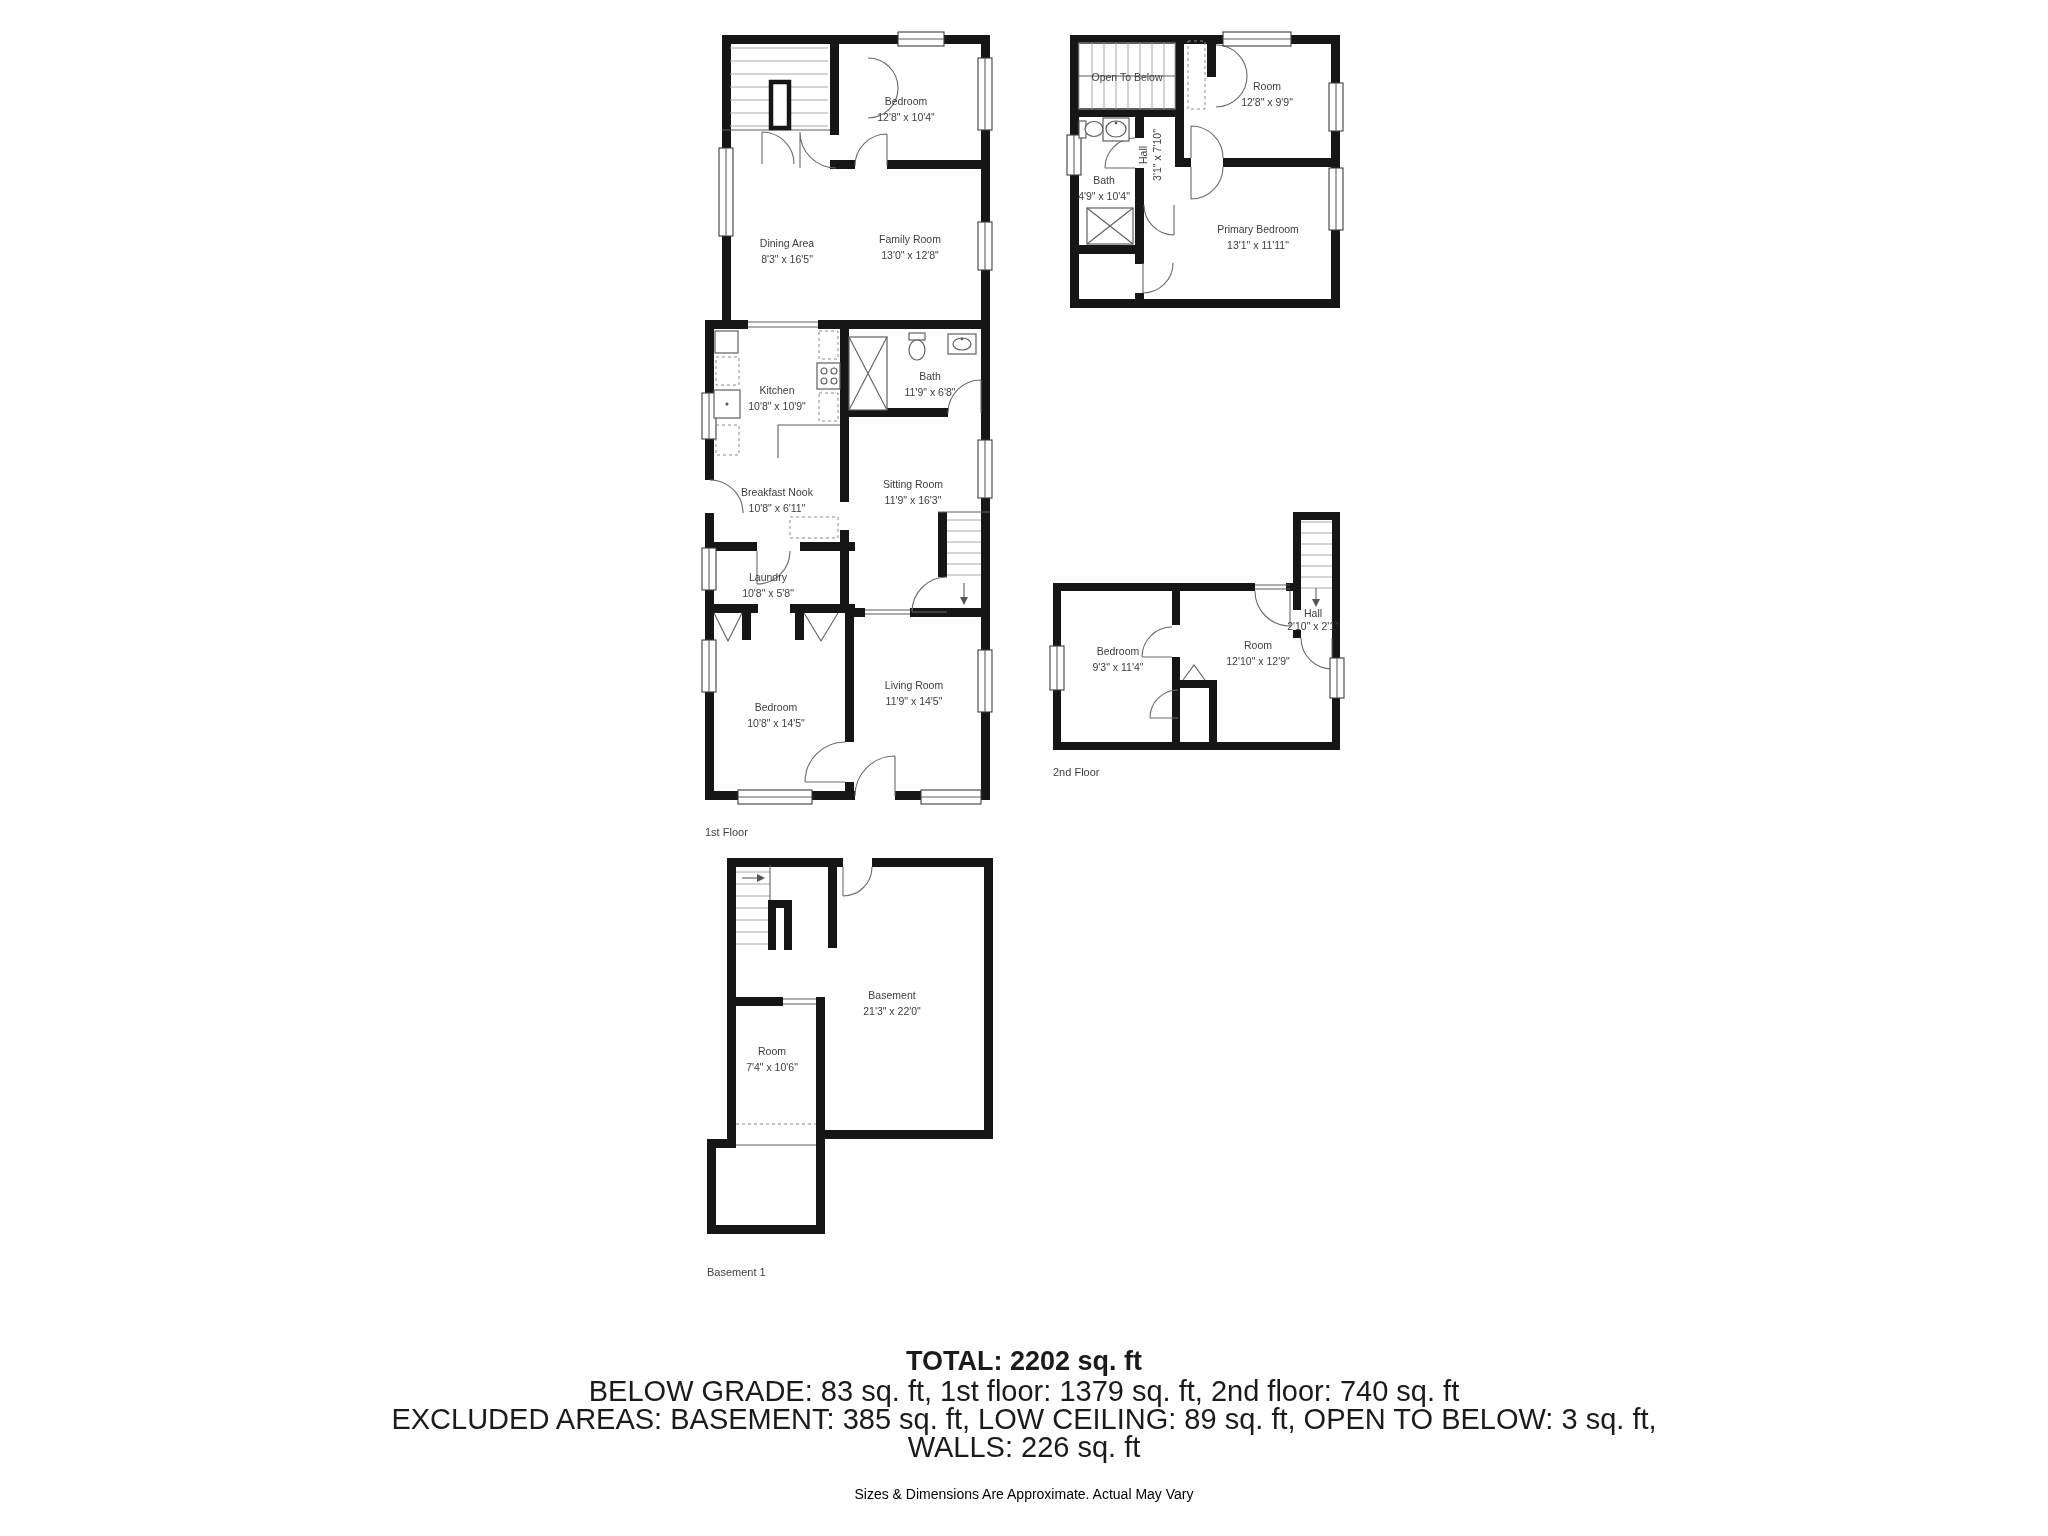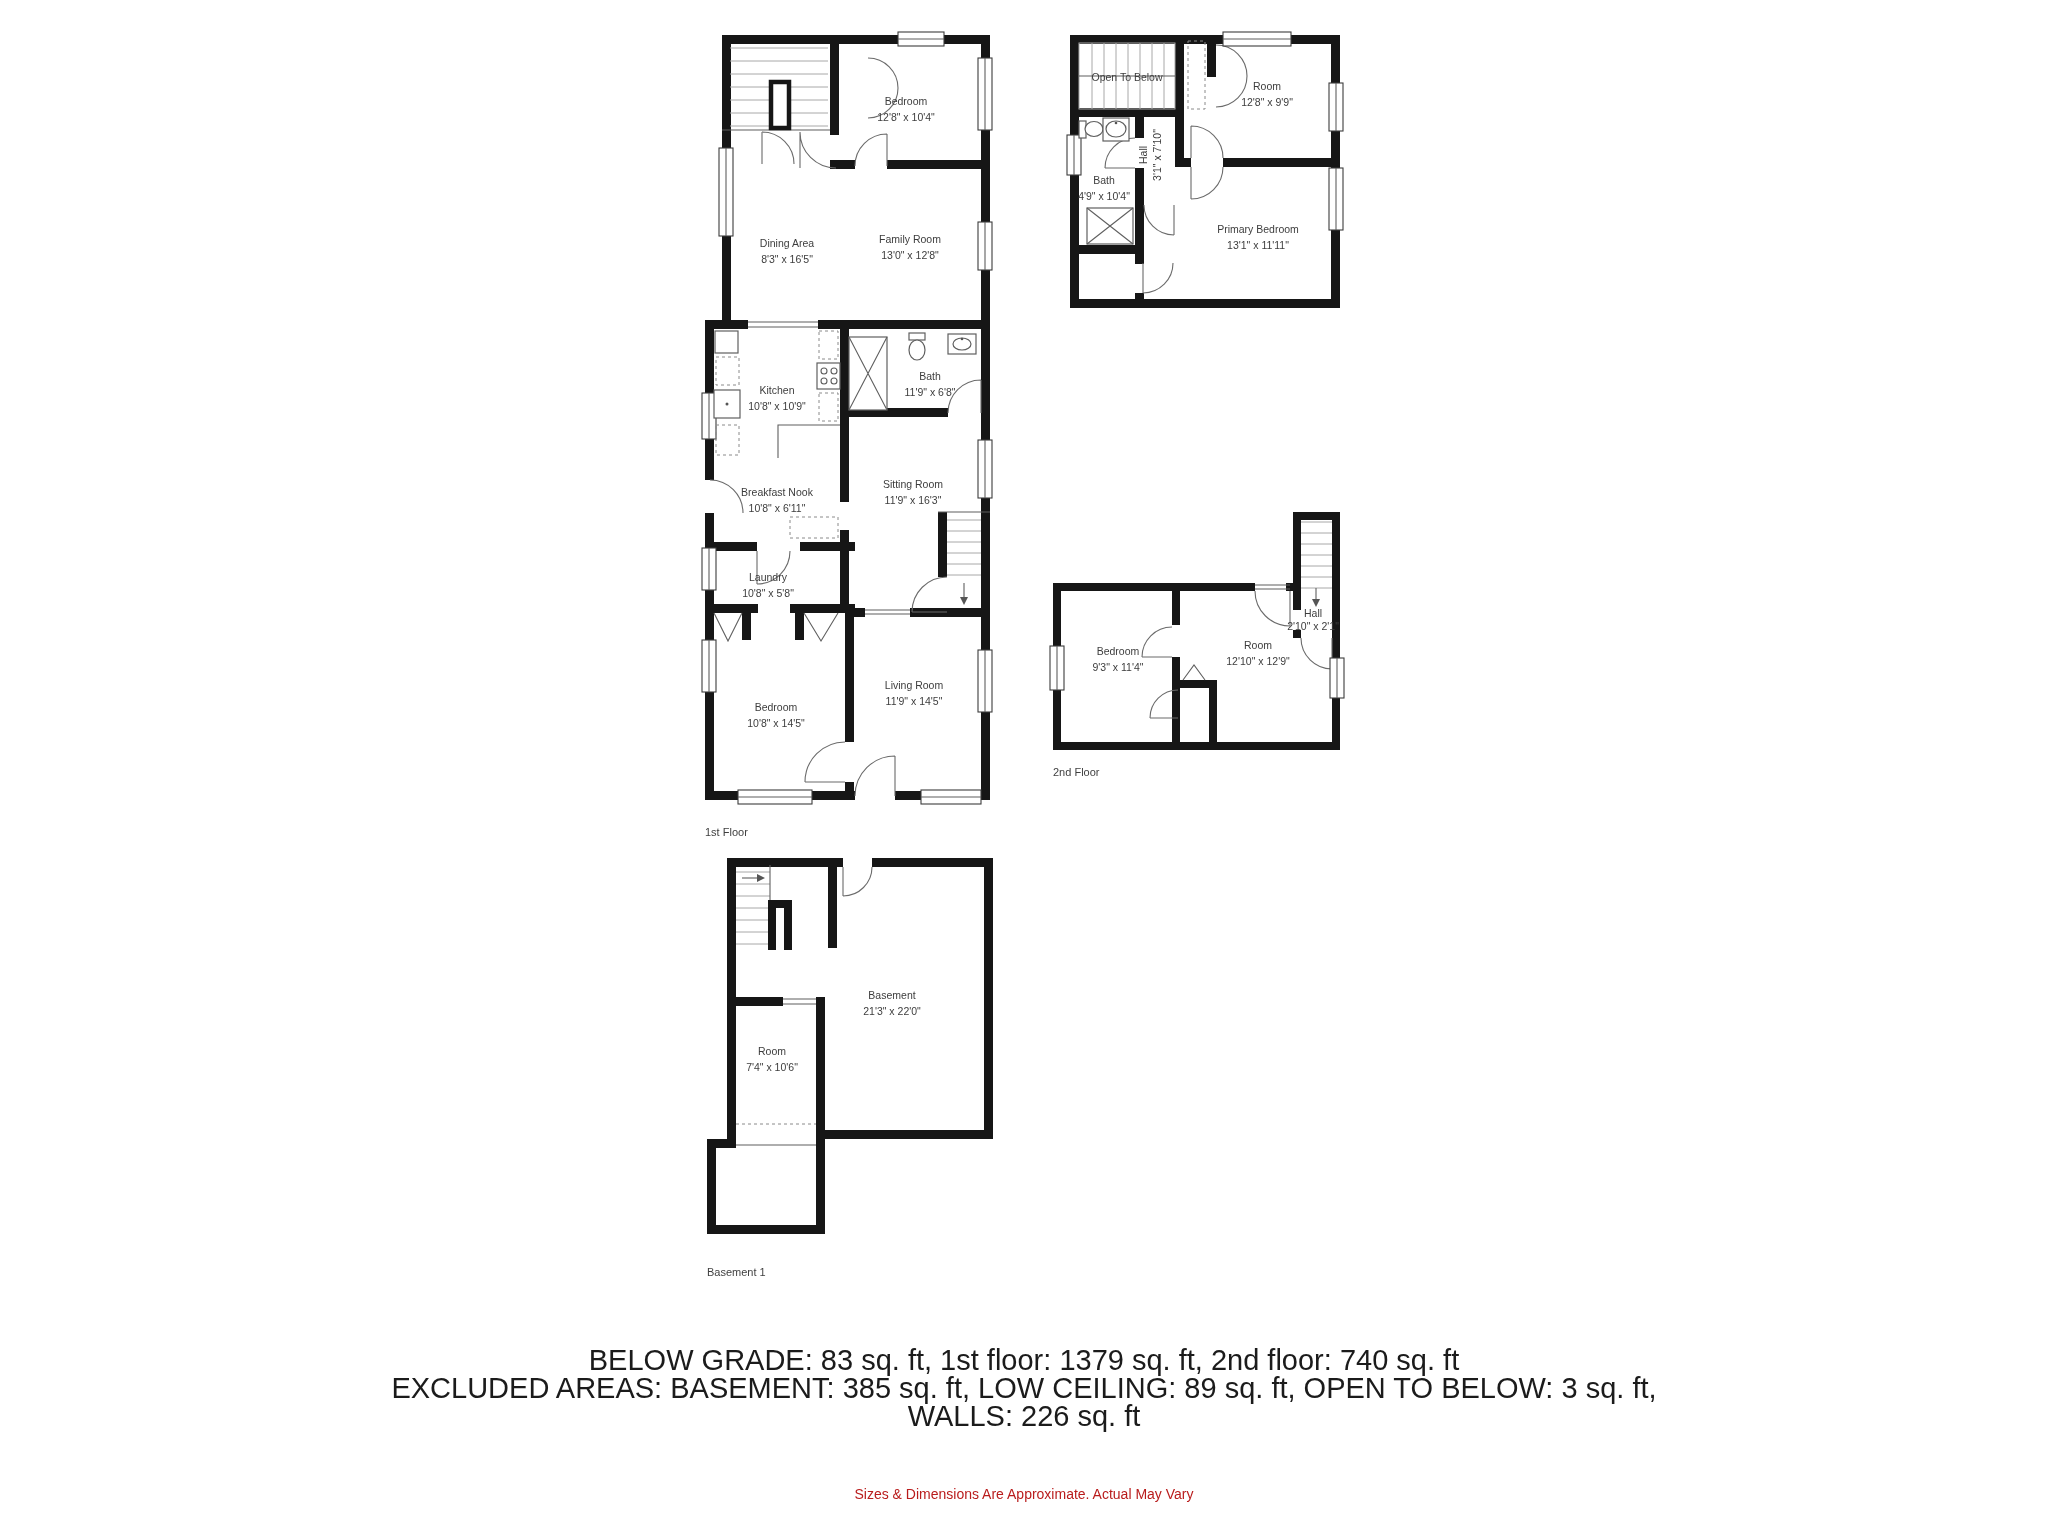--- a/index.html
+++ b/index.html
@@ -14,21 +14,21 @@
   .win{fill:#ffffff;stroke:#3c3c3c;stroke-width:1.1;}
   .arc{fill:none;stroke:#6b6b6b;stroke-width:1.1;}
   .box{fill:#ffffff;stroke:#161616;stroke-width:4.5;}
   .dot{fill:#555555;}
   text{font-family:"Liberation Sans",sans-serif;}
   .rm{font-size:10.5px;fill:#3d3d3d;text-anchor:middle;}
   .fl{font-size:11px;fill:#3f3f3f;}
   .summary{position:absolute;left:0;right:0;top:1346px;text-align:center;color:#1b1b1b;}
   .sum-total{font-size:27px;font-weight:bold;line-height:31px;}
   .sum-line{font-size:29px;line-height:28px;}
-  .disclaimer{position:absolute;left:0;right:0;top:1486px;text-align:center;font-size:14px;color:#b91c1c;}
+  .disclaimer{position:absolute;left:0;right:0;top:1486px;text-align:center;font-size:14px;color:#000000;}
 </style>
 </head>
 <body>
 
 <div class="canvas">
 
   <svg class="plan" style="left:690px;top:25px" width="315" height="815" viewBox="690 25 315 815">
     <g>
       <rect class="wall" x="722" y="35" width="268" height="9"></rect>
       <rect class="wall" x="722" y="35" width="9" height="285"></rect>
@@ -307,19 +307,20 @@
     <g>
       <text class="rm" x="892" y="999">Basement</text>
       <text class="rm" x="892" y="1015">21'3" x 22'0"</text>
       <text class="rm" x="772" y="1055">Room</text>
       <text class="rm" x="772" y="1071">7'4" x 10'6"</text>
     </g>
     <text class="fl" x="707" y="1276">Basement 1</text>
   </svg>
 
   <div class="summary">
+    <div class="sum-total">TOTAL: 2202 sq. ft</div>
     <div class="sum-line">BELOW GRADE: 83 sq. ft, 1st floor: 1379 sq. ft, 2nd floor: 740 sq. ft</div>
     <div class="sum-line">EXCLUDED AREAS: BASEMENT: 385 sq. ft, LOW CEILING: 89 sq. ft, OPEN TO BELOW: 3 sq. ft,</div>
     <div class="sum-line">WALLS: 226 sq. ft</div>
   </div>
   <div class="disclaimer">Sizes &amp; Dimensions Are Approximate. Actual May Vary</div>
 
 </div>
 
 </body></html>

